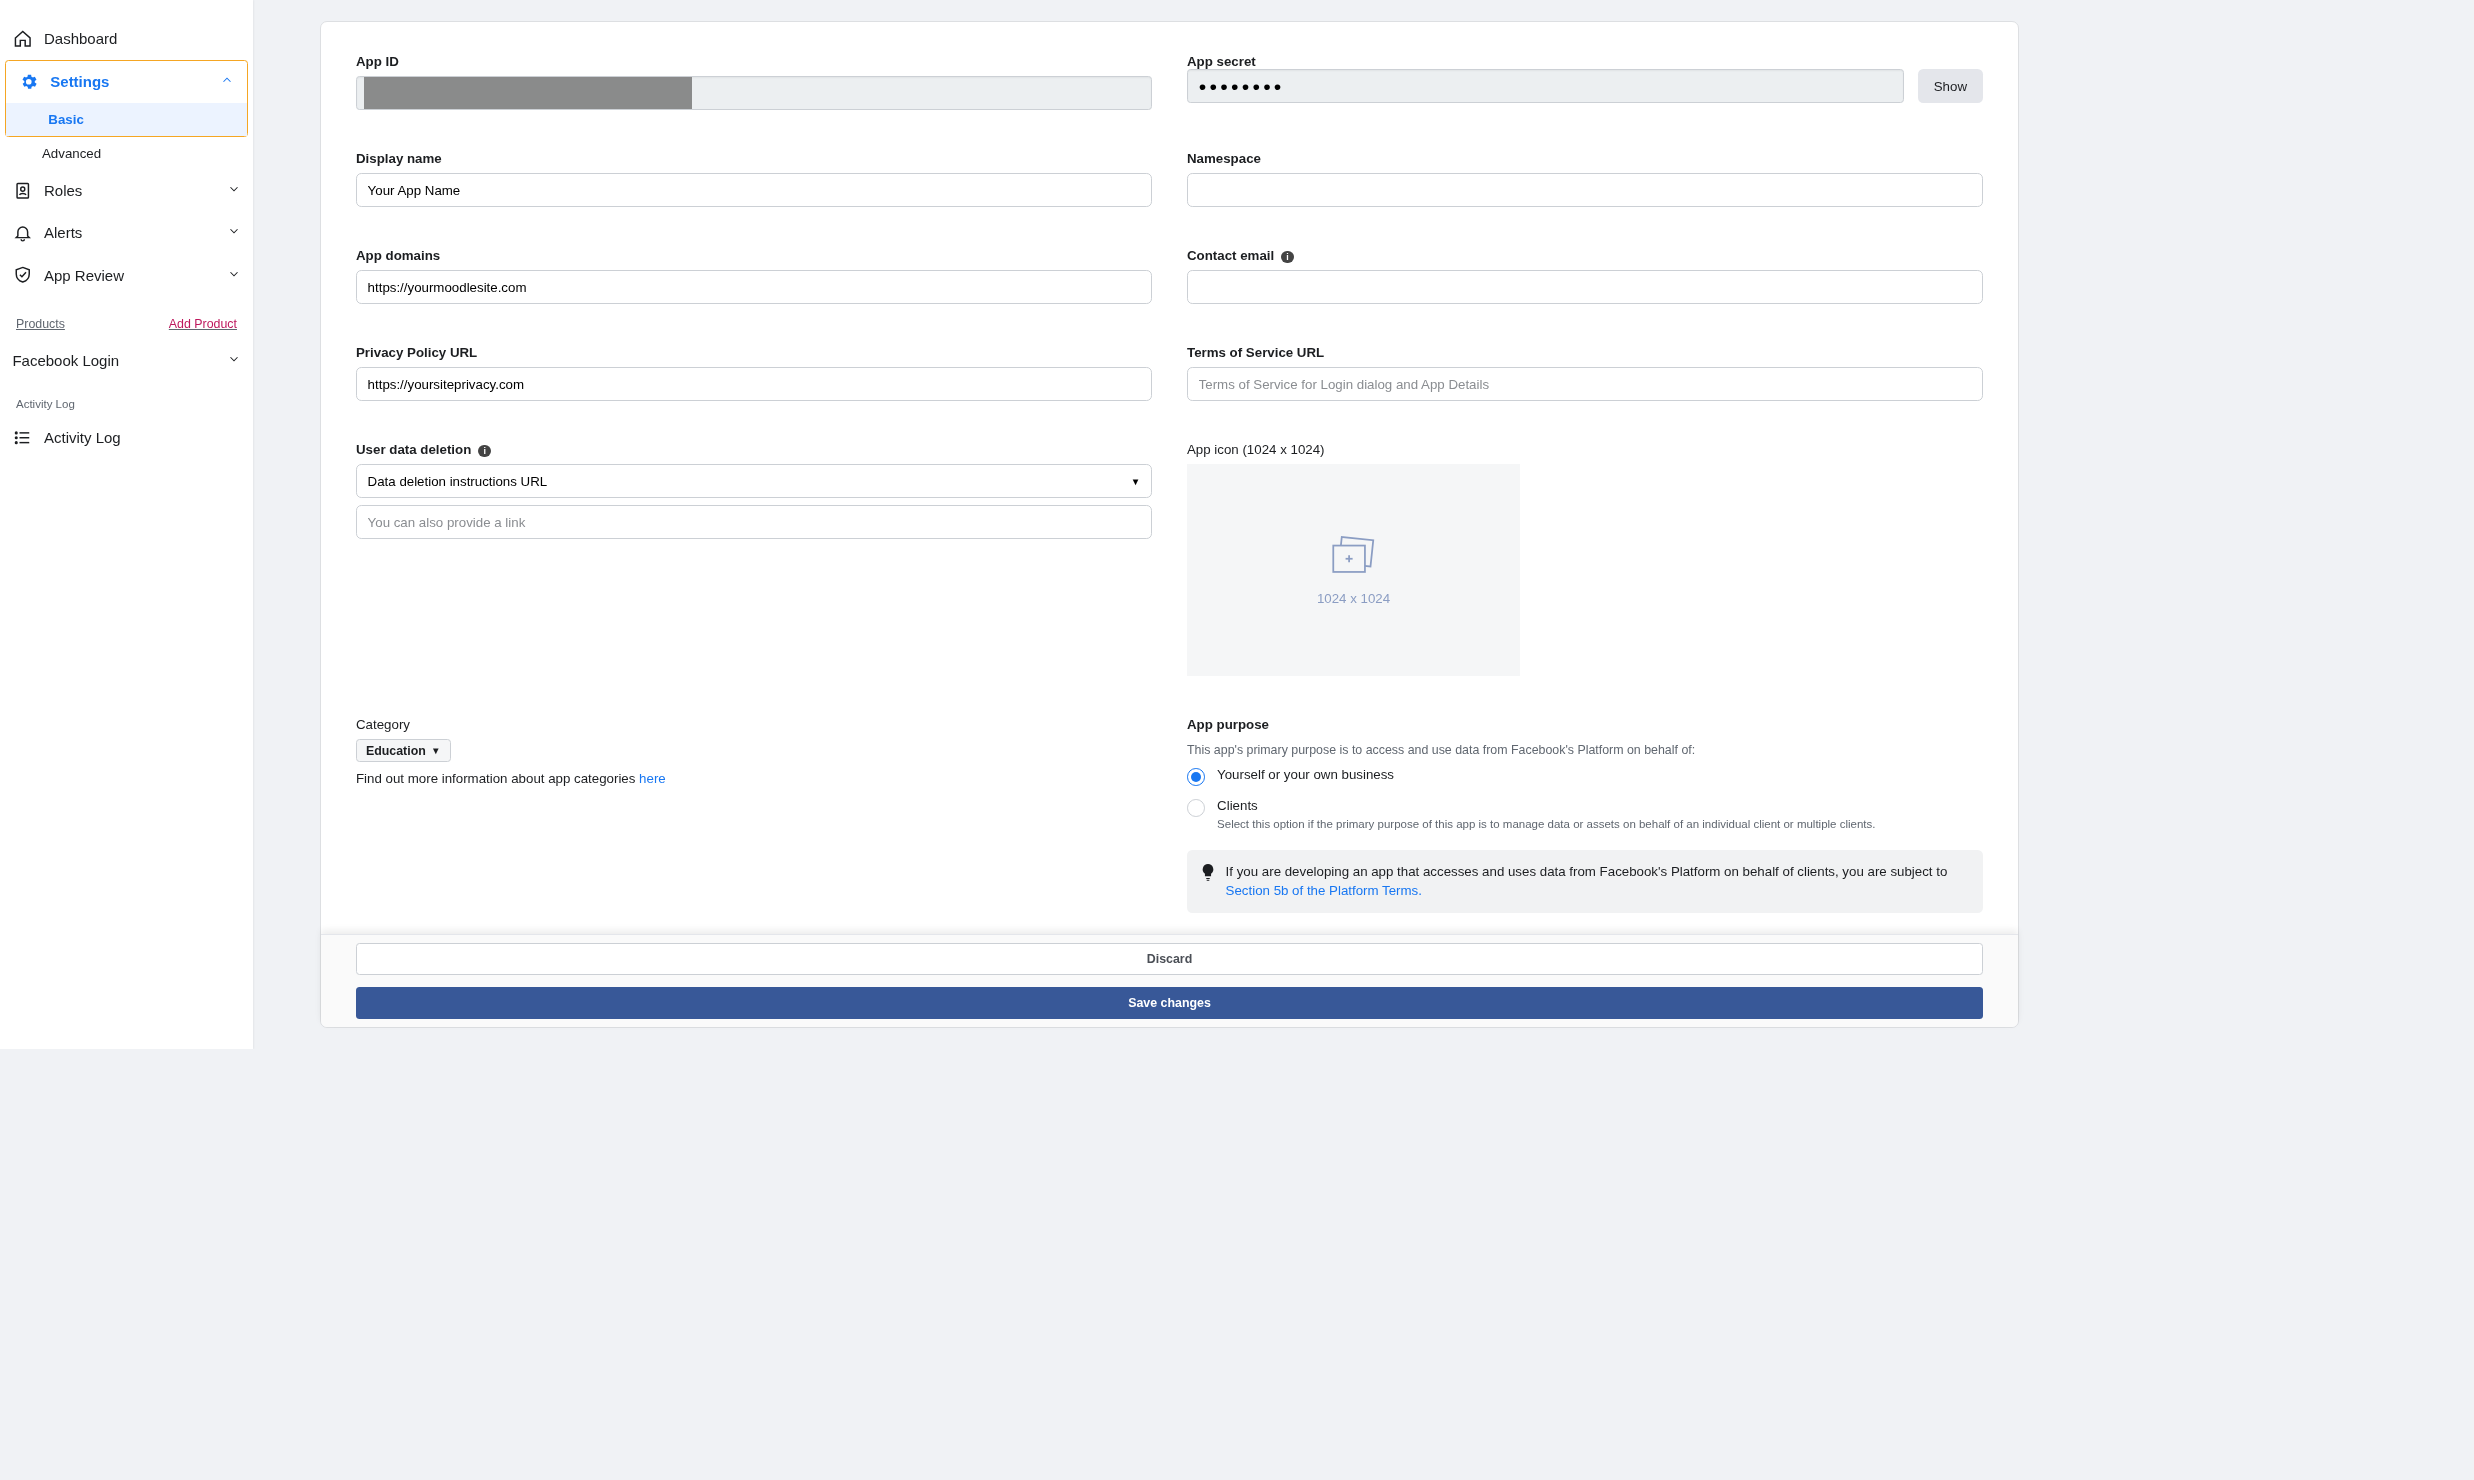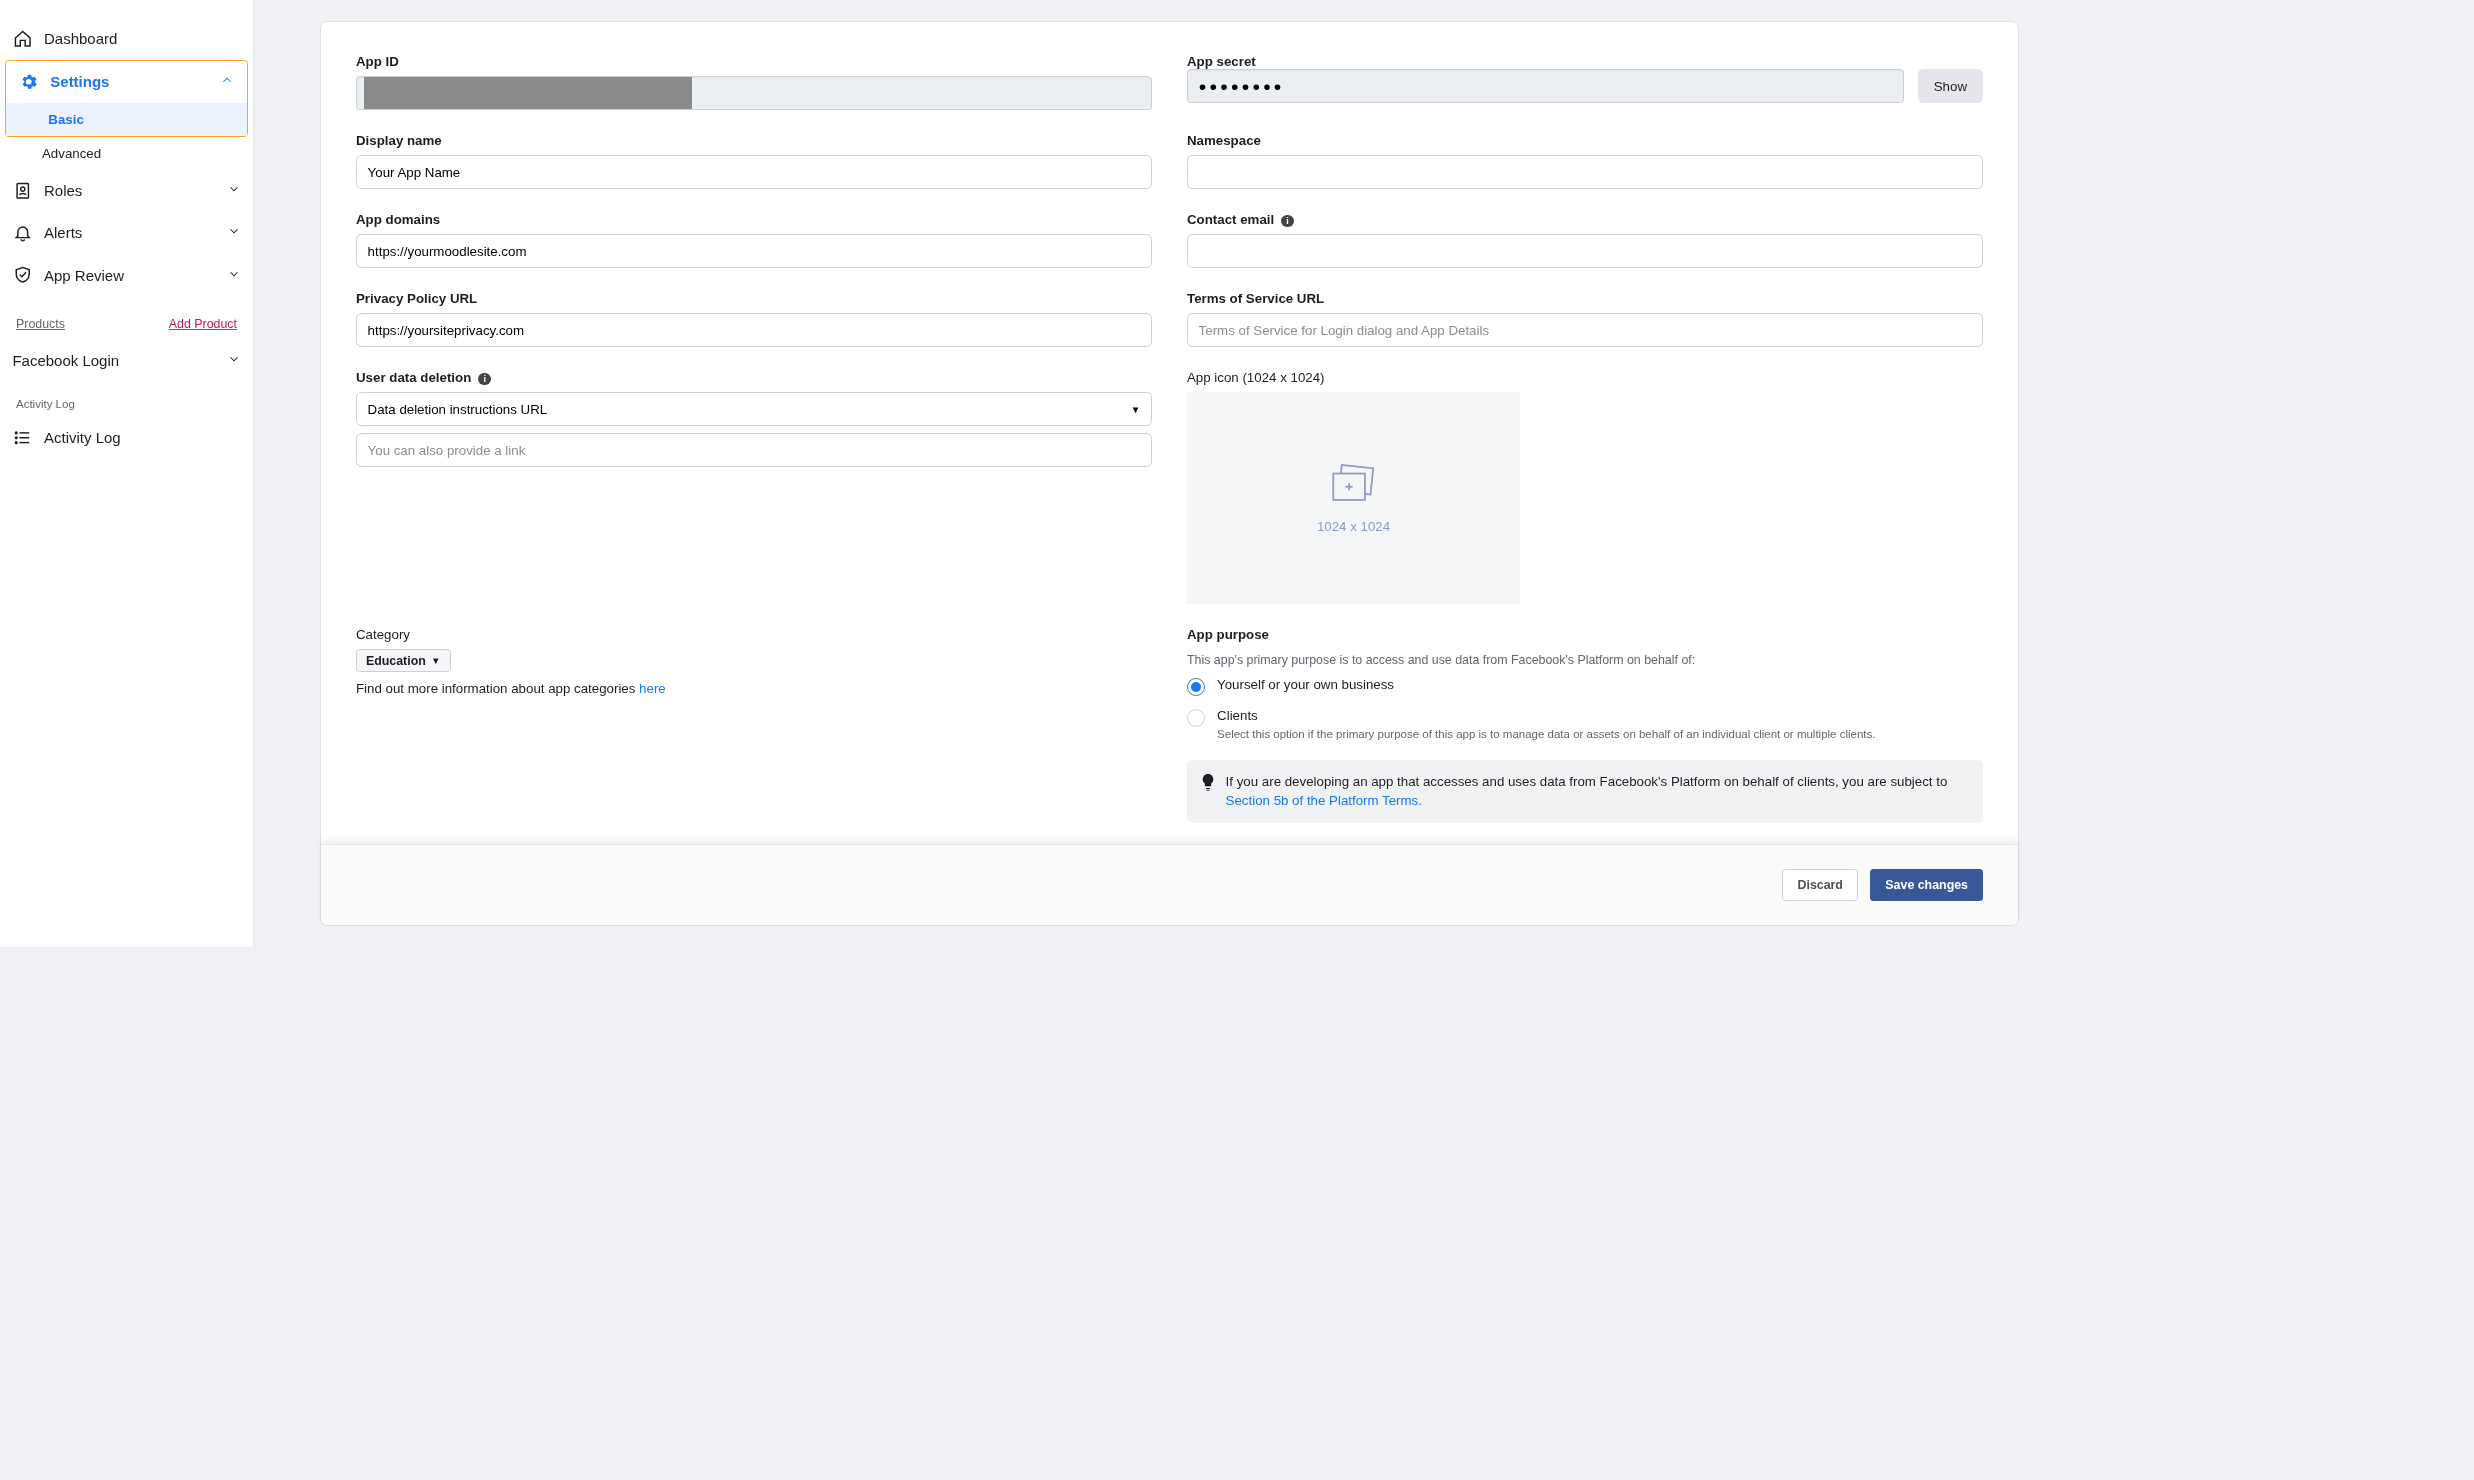--- a/index.html
+++ b/index.html
@@ -70,21 +70,21 @@
     .card {
       background: #fff;
       border: 0.9px solid #dddfe2;
       border-radius: 7px;
       padding: 32px 35px 17.7px 35px;
       max-width: 1699px;
     }
     .form-grid {
       display: grid;
       grid-template-columns: 1fr 1fr;
-      gap: 23px 35px;
+      gap: 41px 35px;
       align-items: start;
     }
     .form-row { display: flex; flex-direction: column; }
     .form-label {
       font-size: 13.3px;
       font-weight: 600;
       color: #1c1e21;
       margin-bottom: 7px;
     }
     input[type=text], .select-box, .text-input {
@@ -188,26 +188,27 @@
       gap: 10.6px;
       font-size: 13.3px;
       line-height: 1.45;
       margin-top: 7px;
     }
     .bulb-icon { flex-shrink: 0; margin-top: 1.8px; }
     .footer-bar {
       display: flex;
       justify-content: flex-end;
       gap: 12.4px;
-      padding: 24px 35px;
+      padding: 8px 35px;
       background: #fafafa;
       border-top: 0.9px solid #e4e6eb;
       box-shadow: 0 -3.5px 7px rgba(0,0,0,0.07);
       margin: 21px -35px -17.7px -35px;
       border-radius: 0 0 7px 7px;
+      flex-direction: column;
     }
     .btn {
       height: 32px;
       padding: 0 14px;
       border-radius: 3.5px;
       font-size: 12.4px;
       font-weight: 600;
       cursor: pointer;
       border: 0.9px solid transparent;
     }

